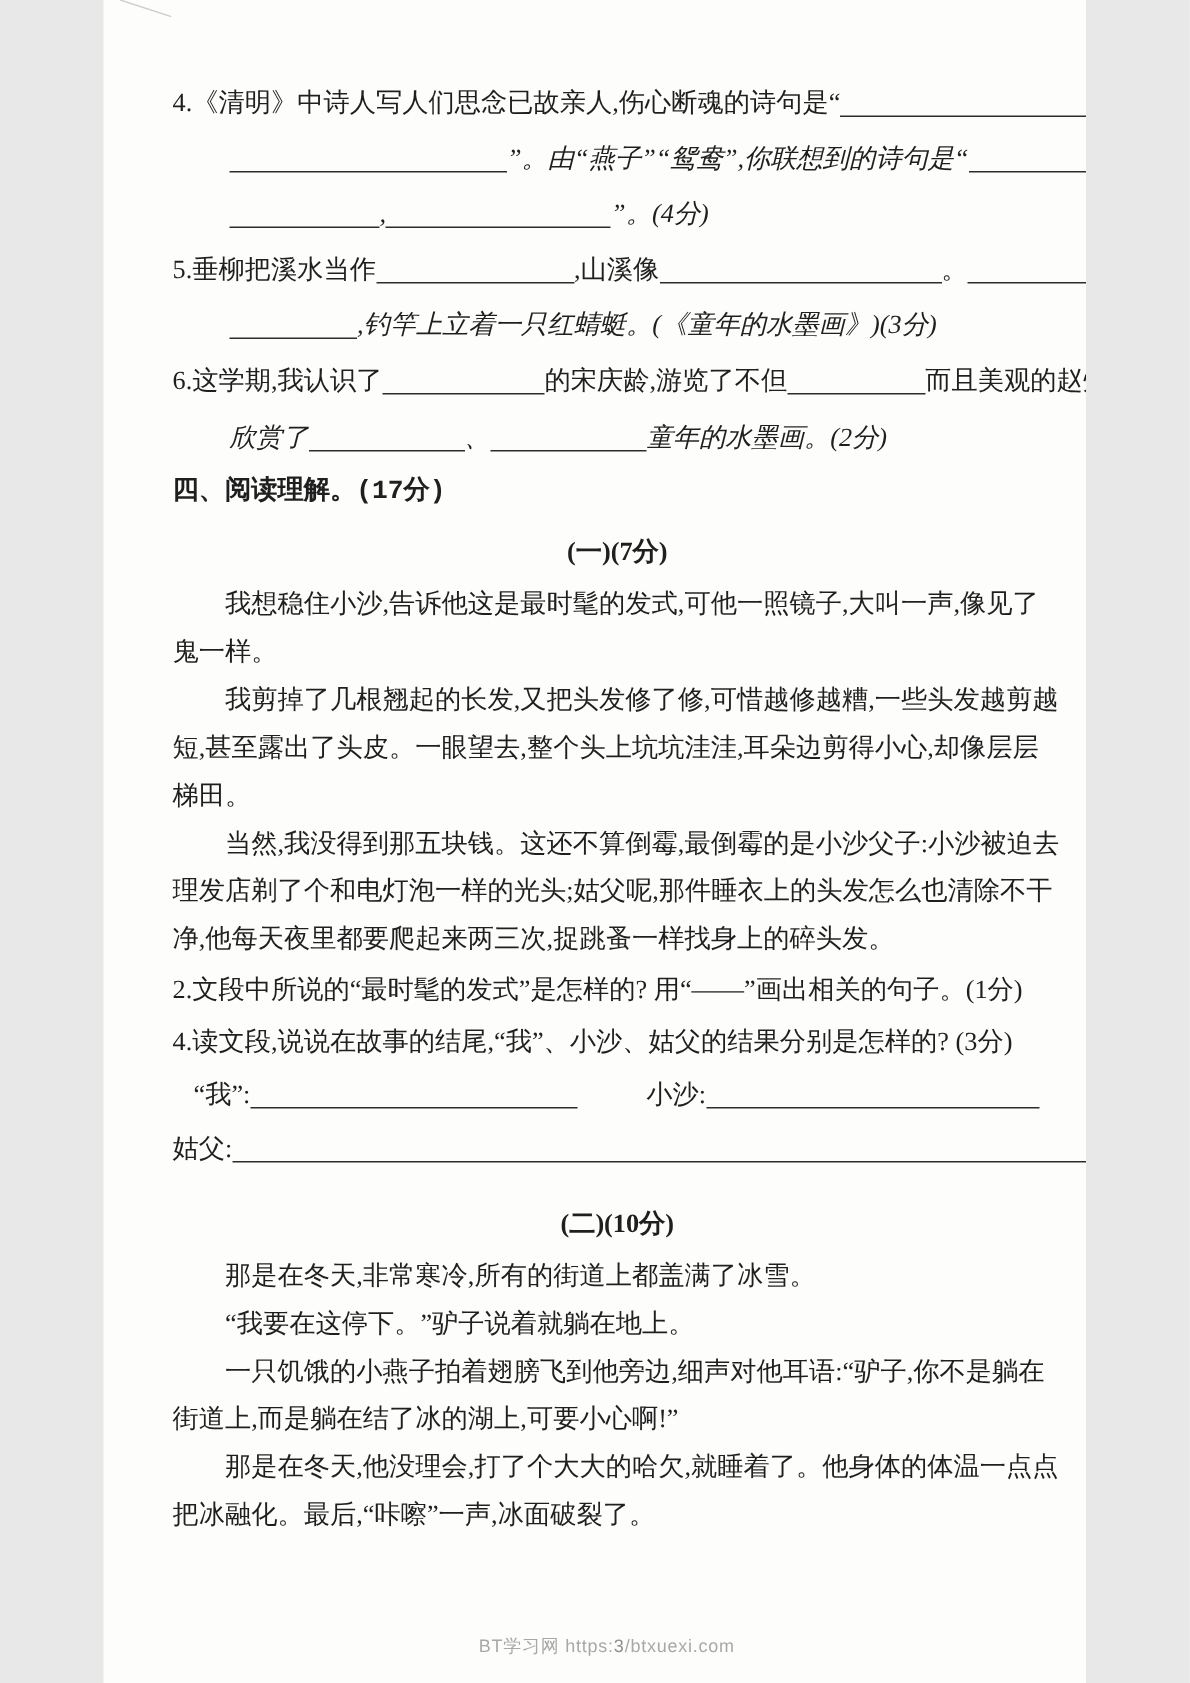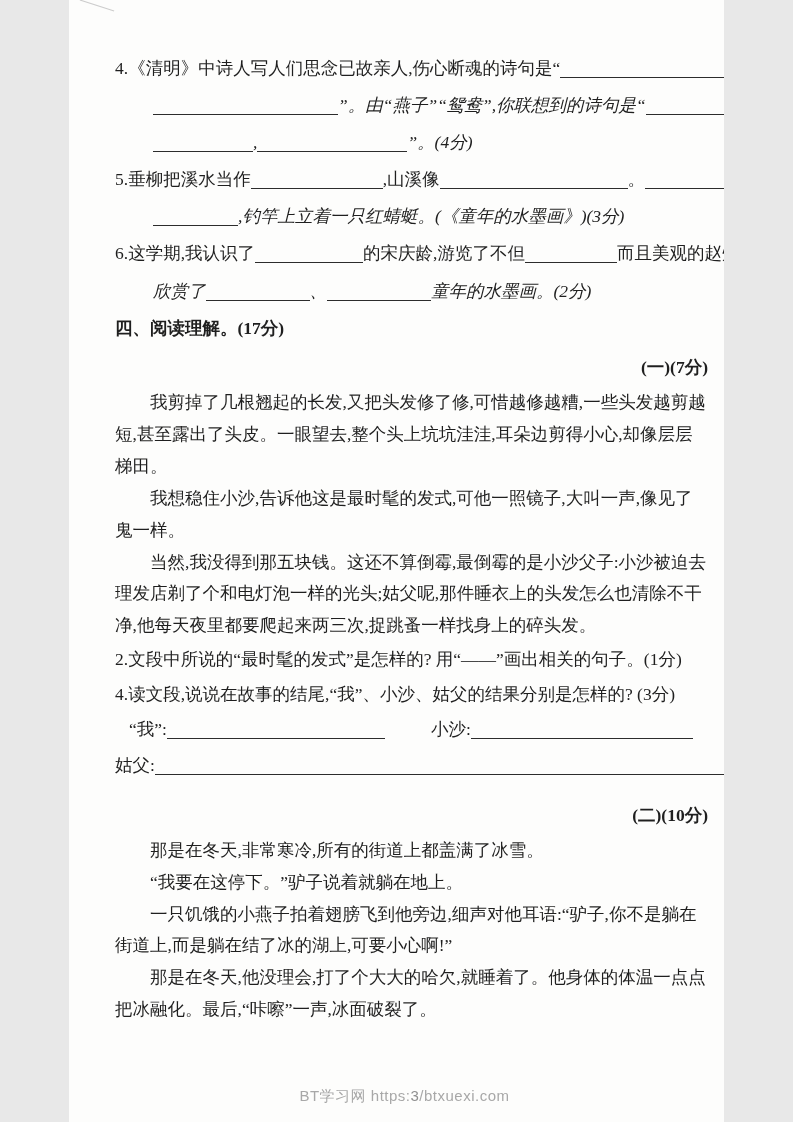--- a/index.html
+++ b/index.html
@@ -17,31 +17,31 @@
   .qblock{margin:0;}
   .qline{line-height:2.12;white-space:nowrap;}
   .indent{margin-left:38px;font-style:italic;}
   .blank{
     display:inline-block;
     border-bottom:1.4px solid #2c2c2c;
     height:1em;
     vertical-align:-4px;
   }
   .spacer{display:inline-block;}
-  .section-title{font-weight:bold;line-height:2.1;}
-  .center-head{text-align:right;line-height:2.0;margin:4px 0 2px 0;font-weight:bold;}
+  .section-title{font-weight:bold;line-height:2.1;font-family:Liberation Mono, monospace;}
+  .center-head{text-align:center;line-height:2.0;margin:4px 0 2px 0;font-weight:bold;}
   .passage p{margin:0;text-indent:2em;line-height:1.82;}
   .subq{line-height:2.0;}
   .ansline{line-height:2.05;white-space:nowrap;}
   .ans-indent{margin-left:14px;}
   .footer{
     position:absolute;left:0;right:0;bottom:16px;
     text-align:center;
     color:#a8a8a8;
-    font-size:15px;
+    font-size:12px;
     font-family:"Liberation Sans","DejaVu Sans",sans-serif;
     letter-spacing:0.5px;
     padding-left:16px;
   }
   .footer .pagenum{color:#8f8f8f;}
   .artifact{
     position:absolute;top:5px;left:10px;
     width:36px;height:0;
     border-top:1.5px solid #cccccc;
     transform:rotate(18deg);
@@ -83,22 +83,22 @@
       <div class="qline indent">
         <span>欣赏了</span><span class="blank" style="width:104px"></span><span>、</span><span class="blank" style="width:104px"></span><span>童年的水墨画。(2分)</span>
       </div>
     </div>
 
     <div class="section-title">四、阅读理解。(17分)</div>
 
     <div class="center-head">(一)(7分)</div>
 
     <div class="passage">
+      <p>我想稳住小沙,告诉他这是最时髦的发式,可他一照镜子,大叫一声,像见了鬼一样。</p>
       <p>我剪掉了几根翘起的长发,又把头发修了修,可惜越修越糟,一些头发越剪越短,甚至露出了头皮。一眼望去,整个头上坑坑洼洼,耳朵边剪得小心,却像层层梯田。</p>
-      <p>我想稳住小沙,告诉他这是最时髦的发式,可他一照镜子,大叫一声,像见了鬼一样。</p>
       <p>当然,我没得到那五块钱。这还不算倒霉,最倒霉的是小沙父子:小沙被迫去理发店剃了个和电灯泡一样的光头;姑父呢,那件睡衣上的头发怎么也清除不干净,他每天夜里都要爬起来两三次,捉跳蚤一样找身上的碎头发。</p>
     </div>
 
     <div class="subq">2.文段中所说的“最时髦的发式”是怎样的? 用“——”画出相关的句子。(1分)</div>
     <div class="subq">4.读文段,说说在故事的结尾,“我”、小沙、姑父的结果分别是怎样的? (3分)</div>
 
     <div class="ansline ans-indent">
       <span>“我”:</span><span class="blank" style="width:218px"></span><span class="spacer" style="width:46px"></span><span>小沙:</span><span class="blank" style="width:222px"></span>
     </div>
     <div class="ansline">

